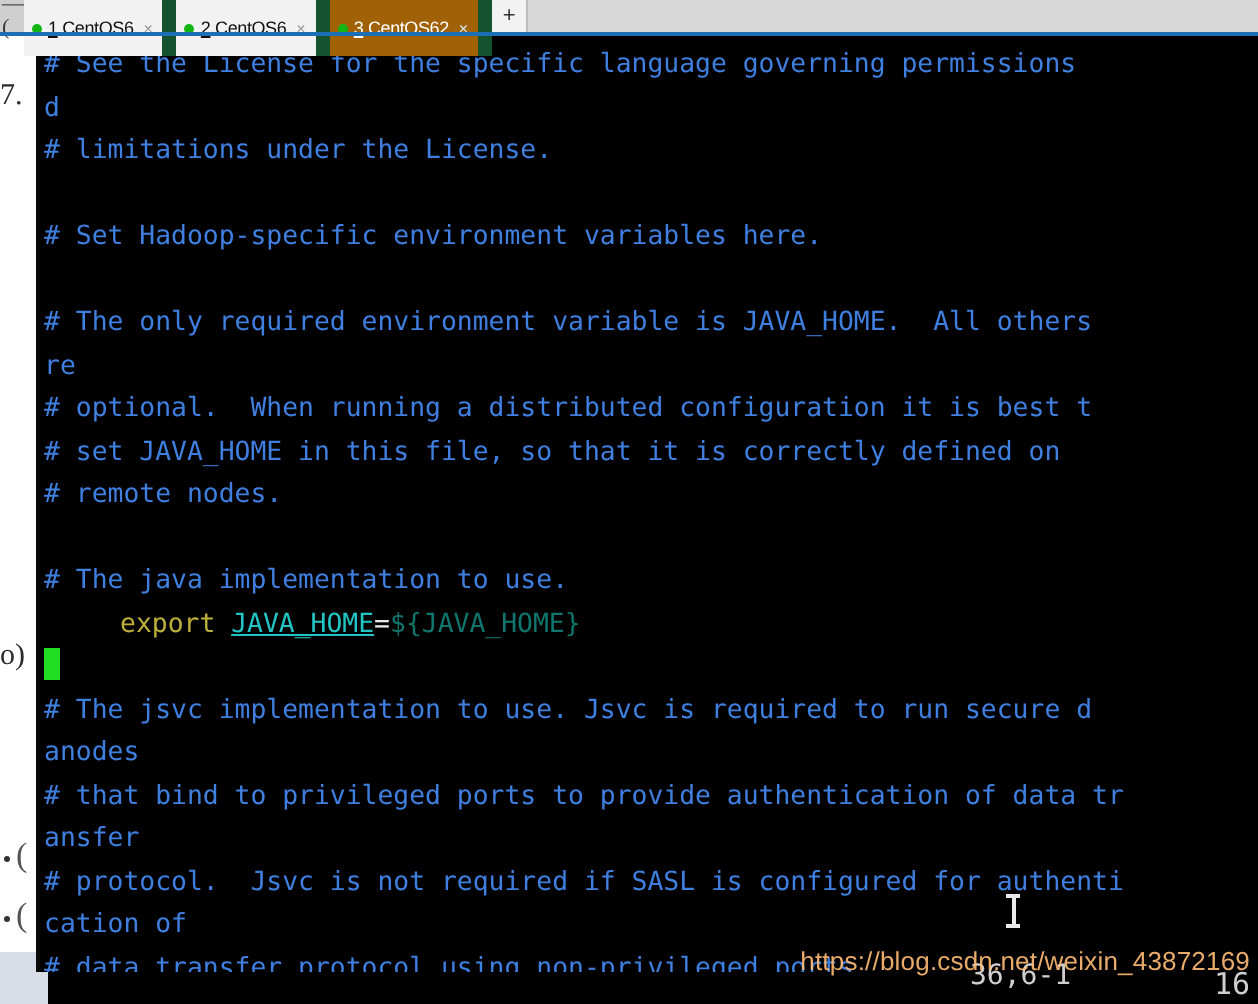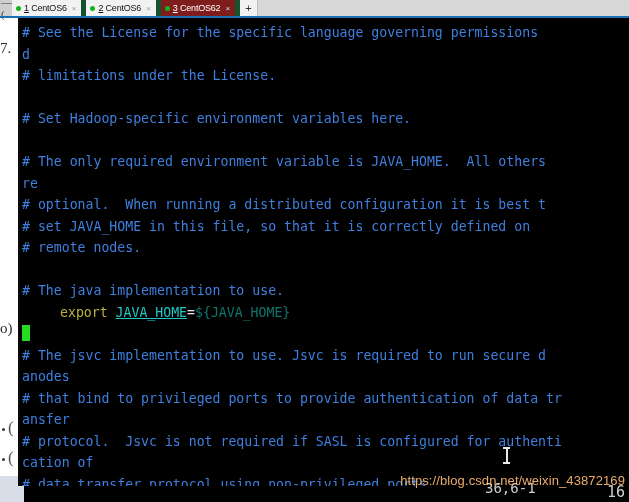--- a/index.html
+++ b/index.html
@@ -25,28 +25,28 @@
     position:absolute; left:0; top:0; width:629px; height:16px;
     background:#d7d7d7; z-index:5;
     display:flex; align-items:stretch;
   }
   .tabbar-left {
     display:flex; align-items:center; width:12px; height:16px;
     font-family:"Liberation Serif", serif; font-size:11px; color:#3a3a3a;
     padding-left:1px; background:#cfcfcf;
   }
   .tab {
-    display:flex; align-items:center; height:16px;
+    display:flex; align-items:center; height:28px;
     padding:0 5px 0 4px; gap:3px;
     background:#f2f2f2; color:#111;
     font-family:"Liberation Sans", sans-serif; font-size:9px;
-    border-right:5px solid #14532d;
+    border-right:7px solid #14532d;
     position:relative; white-space:nowrap;
   }
-  .tab.active { background:#7f1d1d; color:#ffffff; }
+  .tab.active { background:#a16207; color:#ffffff; }
   .tab .dot { width:5px; height:5px; border-radius:50%; background:#16b516; flex:0 0 auto; }
   .tab .tablabel { letter-spacing:-0.2px; }
   .tab .tablabel .acc { text-decoration:underline; }
   .tab .tabclose { font-size:8px; color:#9a9a9a; margin-left:2px; }
   .tab.active .tabclose { color:#cfe9fb; }
   .tab-add {
     display:flex; align-items:center; justify-content:center;
     width:18px; height:16px; background:#f2f2f2; color:#333;
     font-family:"Liberation Sans", sans-serif; font-size:11px;
     border-right:1px solid #bdbdbd;

